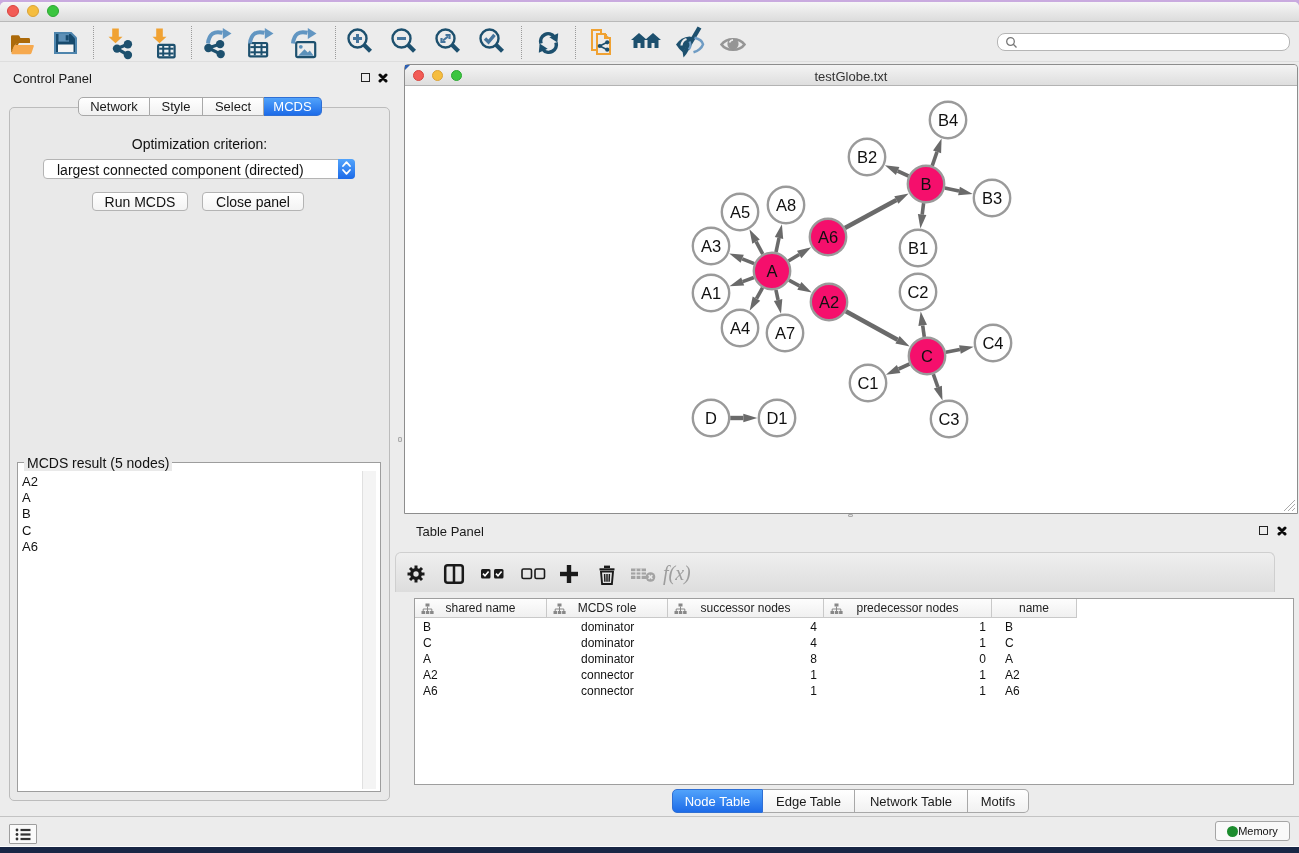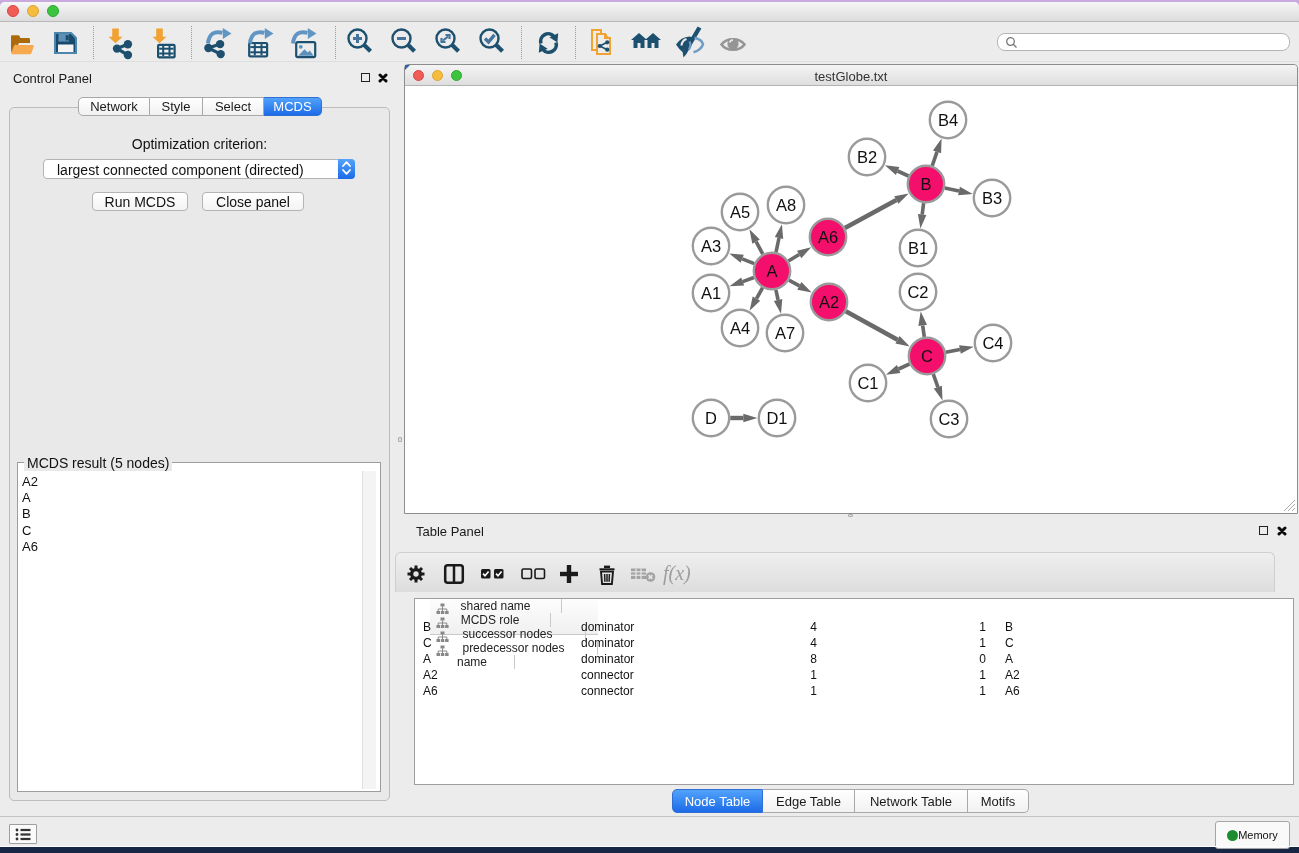--- a/index.html
+++ b/index.html
@@ -37,28 +37,28 @@
 #fs-list { position:absolute; left:22px; top:474px; font-size:13px; color:#111; line-height:16.2px; }
 #fs-scroll { position:absolute; right:4px; top:8px; width:14px; height:318px; background:#f4f4f4; border-left:1px solid #e0e0e0; }
 
 #netwin { position:absolute; left:404px; top:64px; width:894px; height:450px; background:#fff; border:1px solid #8d8d8d; border-radius:4px 4px 0 0; }
 #net-titlebar { position:absolute; left:0; top:0; width:100%; height:21px; background:linear-gradient(#f4f4f4,#dedede); border-bottom:1px solid #b3b3b3; border-radius:4px 4px 0 0; }
 #net-titlebar .title { position:absolute; width:100%; text-align:center; top:4px; font-size:13px; color:#333; }
 
 #tp-title { position:absolute; left:416px; top:524px; font-size:13px; color:#1a1a1a; }
 #tp-toolbar { position:absolute; left:395px; top:552px; width:880px; height:40px; background:linear-gradient(#efefef,#dddddd); border:1px solid #cfcfcf; border-bottom:none; border-radius:6px 6px 0 0; }
 #tptable { position:absolute; left:414px; top:598px; width:880px; height:187px; background:#fff; border:1px solid #9e9e9e; }
-#tphead { position:absolute; left:15px; top:0; height:36px; display:flex; background:linear-gradient(#fdfdfd,#f0f0f0); border-bottom:1px solid #c9c9c9;flex-direction:column; }
+#tphead { position:absolute; left:0; top:0; height:19px; display:flex; background:linear-gradient(#fdfdfd,#f0f0f0); border-bottom:1px solid #c9c9c9; }
 #tphead .hc { position:relative; border-right:1px solid #c9c9c9; font-size:12px; color:#222; display:flex; align-items:center; justify-content:center; }
 .trow { position:absolute; font-size:12px; color:#111; }
 #bottom-tabs { left:672px; top:789px; }
 #bottom-tabs div { height:24px; }
 #statusline { position:absolute; left:0; top:816px; width:1299px; border-top:1px solid #c3c3c3; }
 #listbtn { position:absolute; left:9px; top:824px; width:28px; height:20px; background:#fafafa; border:1px solid #9e9e9e; border-radius:1px; display:flex; align-items:center; justify-content:center; }
-#membtn { position:absolute; left:1215px; top:821px; width:75px; height:28px; background:#f9f9f9; border:1px solid #a5a5a5; border-radius:3px; display:flex; align-items:center; justify-content:center; font-size:11px; color:#111; }
+#membtn { position:absolute; left:1215px; top:821px; width:75px; height:20px; background:#f9f9f9; border:1px solid #a5a5a5; border-radius:3px; display:flex; align-items:center; justify-content:center; font-size:11px; color:#111; }
 #membtn .dot { width:11px; height:11px; border-radius:50%; background:#1c8c2e; }
 .grip { position:absolute; background:#b5b5b5; }
 </style>
 </head>
 <body>
 <div id="mainwin"></div>
 <div style="position:absolute;left:0;top:846px;width:1299px;height:1px;background:#fdfdfd;z-index:3"></div>
 <div id="deskbottom"></div>
 
 <div id="titlebar">

